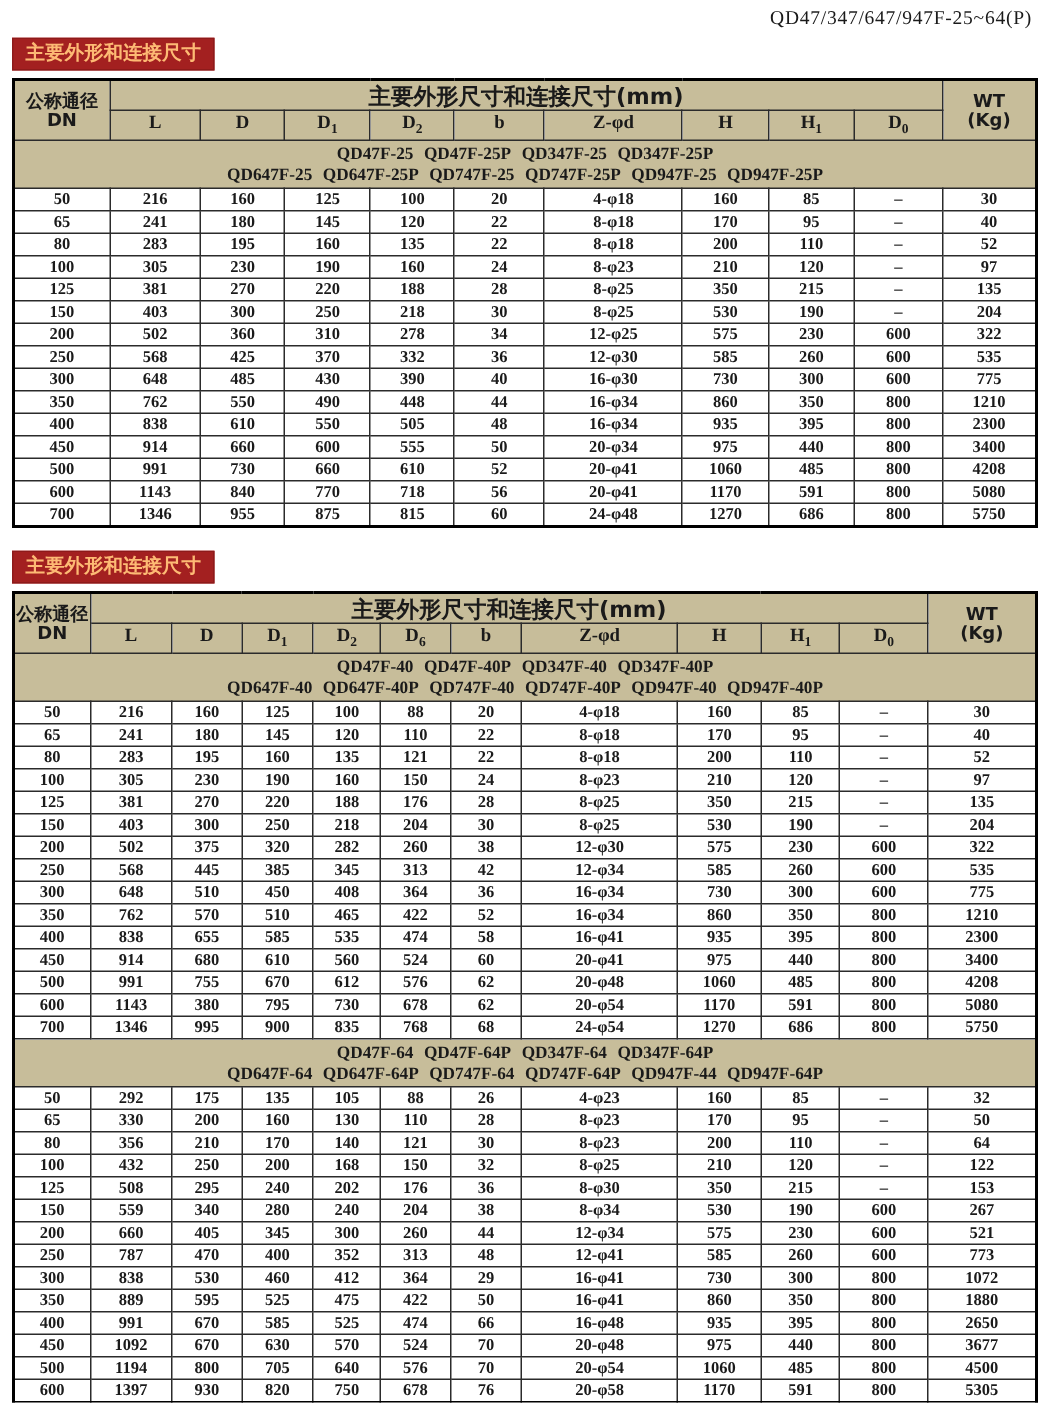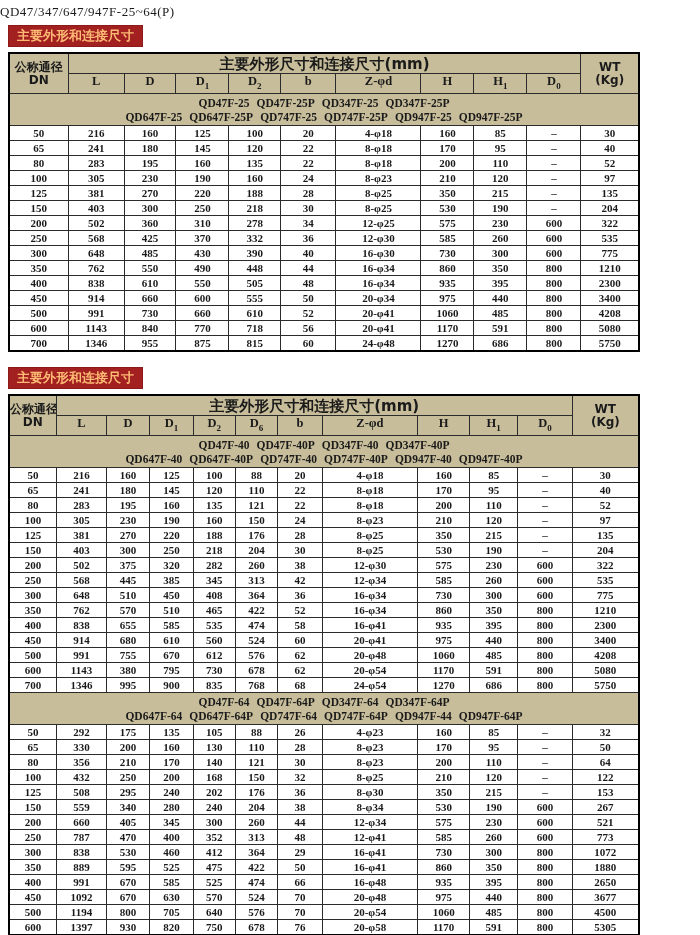--- a/index.html
+++ b/index.html
@@ -6,34 +6,34 @@
     --accent:#a32020;
     --band:#c7bd9a;
     --bline:#2b2b2b;
   }
   html,body{margin:0;padding:0;}
   body{
     width:700px;height:935px;overflow:hidden;background:#ffffff;
     font-family:"Liberation Serif","DejaVu Serif",serif;color:#1a1a1a;
   }
   .doc-title{
-    text-align:left;font-size:13px;letter-spacing:0.5px;
+    text-align:right;font-size:13px;letter-spacing:0.5px;
     padding:4px 12px 0 0;height:16px;
   }
   .sec-heading{
     display:inline-block;background:var(--accent);color:#fdba74;
     font-family:"DejaVu Sans","Liberation Sans",sans-serif;
     font-weight:bold;font-size:13px;line-height:16px;
     padding:3px 9px 3px 9px;margin:5px 0 5px 8px;
     box-shadow:0 0 0 1px #8d1a1a inset;
   }
   section{margin:0;}
   section + section{margin-top:10px;}
   table.spec{
-    width:632px;margin:0 8px;border-collapse:collapse;table-layout:fixed;
+    width:684px;margin:0 8px;border-collapse:collapse;table-layout:fixed;
     border:2px solid #000;
   }
   table.spec th, table.spec td{
     border:1px solid var(--bline);
     text-align:center;vertical-align:middle;
     padding:0;overflow:hidden;white-space:nowrap;
   }
   thead th{
     background:var(--band);
     font-weight:bold;font-size:12px;height:19px;line-height:14px;

